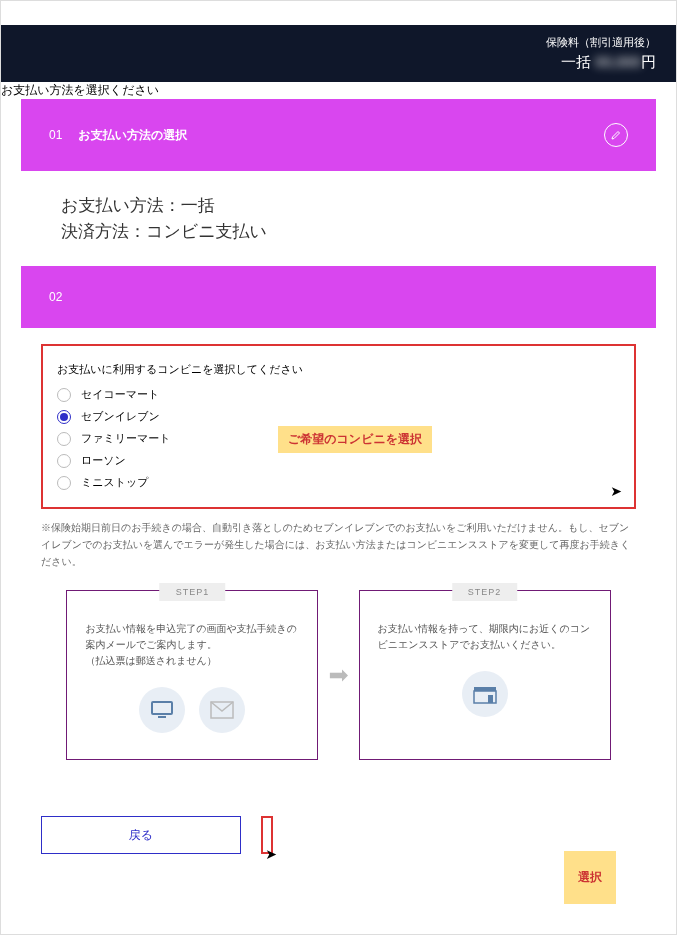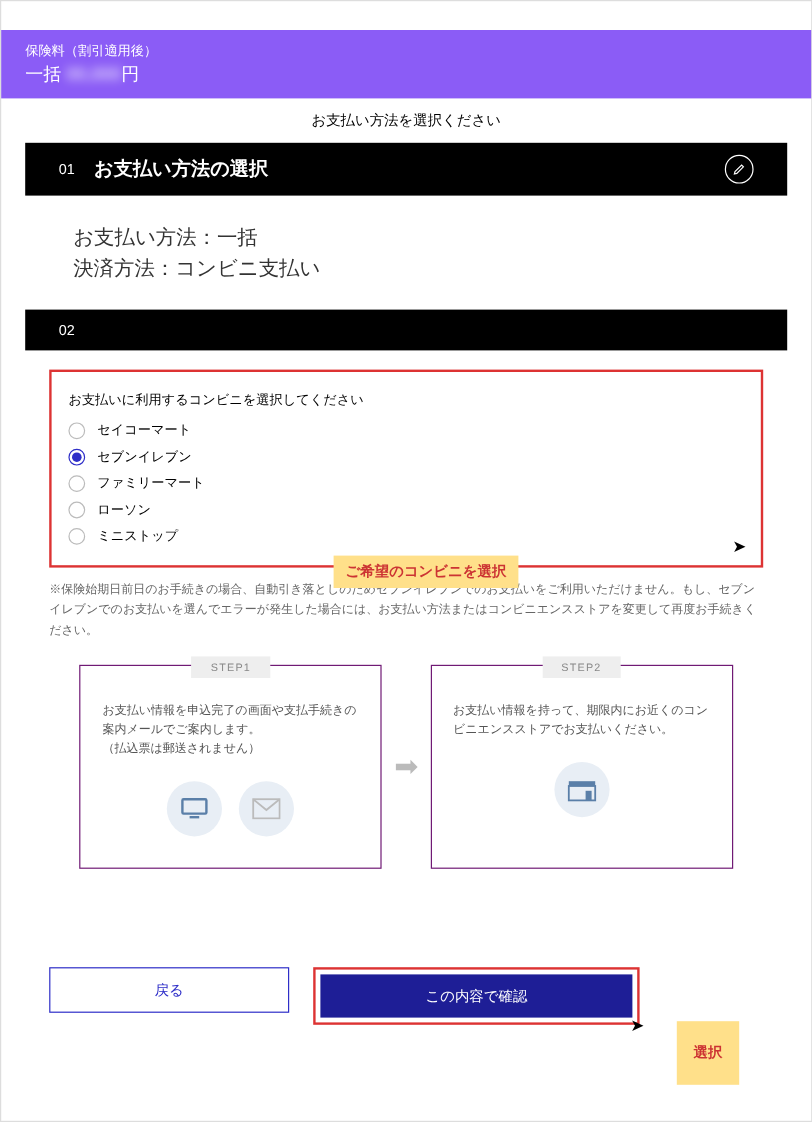--- a/index.html
+++ b/index.html
@@ -1,37 +1,37 @@
 <!DOCTYPE html>
 <html><head>
 <meta charset="utf-8">
 <style>
 * { box-sizing: border-box; margin: 0; padding: 0; }
 body { font-family: "Hiragino Sans", "Meiryo", sans-serif; background: #fff; width: 677px; }
 .page { border: 1px solid #ddd; min-height: 935px; position: relative; }
-.top-bar { background: #8b5cf6; color: #fff; padding: 10px 20px; margin: 24px 0 0 0; font-size: 11px; }
+.top-bar { background: #0f172a; color: #fff; padding: 10px 20px; margin: 24px 0 0 0; font-size: 11px; text-align: right; }
 .top-bar .amount { font-size: 15px; margin-top: 3px; }
 .amount .blur { filter: blur(4px); }
-.instruction { text-align: center; font-size: 12px; padding: 10px 0; }
-.section-header { background: #000000; color: #fff; padding: 10px 28px; display: flex; align-items: center; justify-content: space-between; margin: 0 20px; }
+.instruction { text-align: left; font-size: 12px; padding: 0 0; }
+.section-header { background: #d946ef; color: #fff; padding: 24px 28px; display: flex; align-items: center; justify-content: space-between; margin: 0 20px; }
 .section-header .num { font-size: 12px; margin-right: 16px; }
-.section-header .title { font-size: 16px; font-weight: bold; flex: 1; }
+.section-header .title { font-size: 12px; font-weight: bold; flex: 1; }
 .edit-icon { width: 24px; height: 24px; border: 1.5px solid #fff; border-radius: 50%; display: flex; align-items: center; justify-content: center; }
 .edit-icon svg { width: 12px; height: 12px; stroke: #fff; fill: none; stroke-width: 2; }
 .section-body { padding: 20px 40px; font-size: 17px; color: #333; margin: 0 20px; }
 .section-body div { margin: 3px 0; }
 .conv-box { border: 2px solid #d33; margin: 16px 40px 8px 40px; padding: 16px 14px 10px 14px; position: relative; }
 .conv-box .lead { font-size: 11px; margin-bottom: 10px; }
 .radio-row { display: flex; align-items: center; margin: 7px 0; font-size: 11px; cursor: pointer; }
 .radio-outer { width: 14px; height: 14px; border: 1.5px solid #bbb; border-radius: 50%; margin-right: 10px; display: flex; align-items: center; justify-content: center; }
 .radio-row.selected .radio-outer { border-color: #2e2ec8; }
 .radio-inner { width: 8px; height: 8px; border-radius: 50%; background: #2e2ec8; display: none; }
 .radio-row.selected .radio-inner { display: block; }
 .cursor1 { position: absolute; right: 12px; bottom: 8px; font-size: 14px; }
-.callout1 { position: absolute; background: #ffe08a; color: #c33; font-size: 12px; font-weight: bold; padding: 5px 10px; left: 277px; top: 462px; z-index: 5; }
+.callout1 { position: absolute; background: #ffe08a; color: #c33; font-size: 12px; font-weight: bold; padding: 5px 10px; left: 277px; top: 425px; z-index: 5; }
 .note { font-size: 10px; color: #666; margin: 10px 40px 20px 40px; line-height: 1.7; }
 .steps { display: flex; align-items: center; justify-content: center; gap: 10px; margin: 10px 40px; }
 .step { border: 1px solid #701a75; width: 252px; height: 170px; position: relative; padding: 30px 18px 10px 18px; font-size: 10px; color: #555; text-align: left; line-height: 1.6; }
 .step-label { position: absolute; top: -8px; left: 50%; transform: translateX(-50%); background: #eee; color: #888; font-size: 9px; padding: 2px 16px; letter-spacing: 1px; }
 .step-icons { display: flex; justify-content: center; gap: 14px; margin-top: 18px; }
 .icon-circle { width: 46px; height: 46px; border-radius: 50%; background: #e8eef5; display: flex; align-items: center; justify-content: center; }
 .arrow { color: #bbb; font-size: 24px; }
 .footer-btns { position: absolute; bottom: 80px; left: 0; right: 0; display: flex; justify-content: flex-start; gap: 20px; padding: 0 40px; }
 .btn { width: 200px; height: 38px; display: flex; align-items: center; justify-content: center; font-size: 12px; cursor: pointer; }
 .btn-back { border: 1.5px solid #2e2ec8; color: #2e2ec8; background: #fff; }
@@ -137,19 +137,18 @@
               <rect x="16" y="12" width="5" height="8" fill="#5a7fa8"></rect>
             </svg>
         </div>
       </div>
     </div>
   </div>
 
   <div class="footer-btns">
     <div class="btn btn-back">戻る</div>
     <div class="btn-confirm-wrap">
-      <div class="btn btn-confirm">この内容で確認</div>
       <span class="cursor2">➤</span>
     </div>
   </div>
 
   <div class="callout2">選択</div>
 </div>
 
 </body></html>

